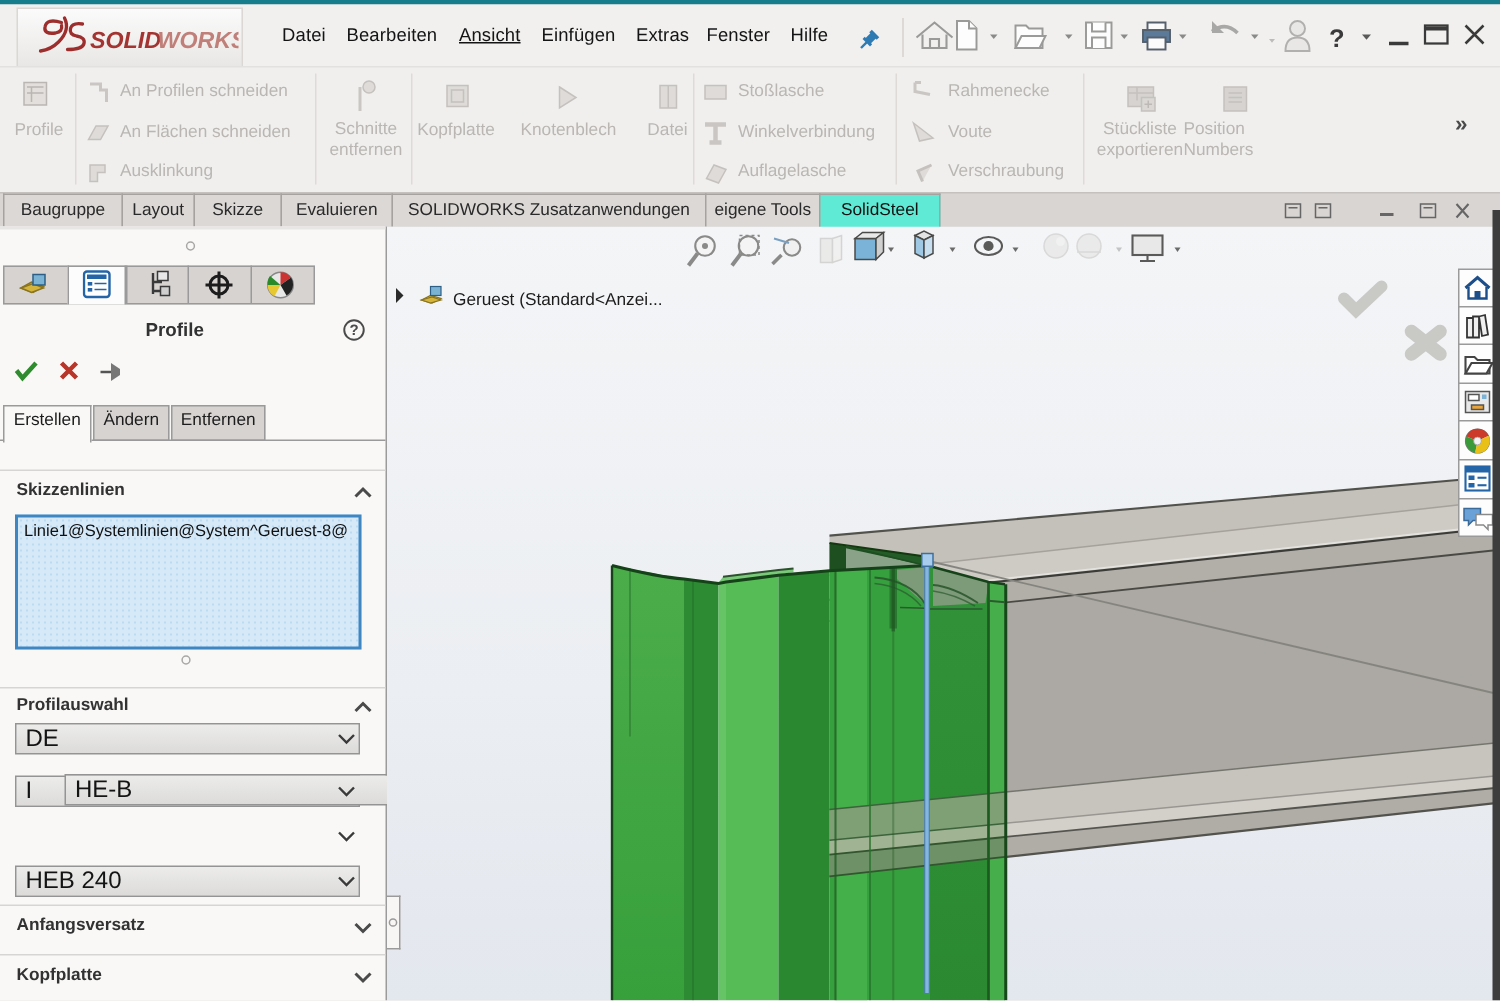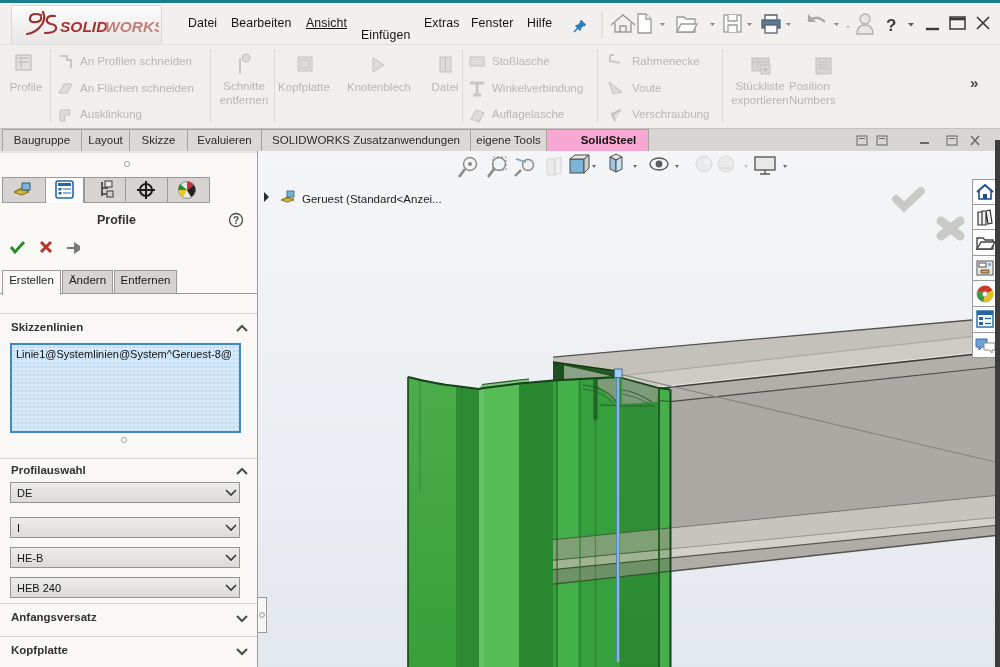--- a/index.html
+++ b/index.html
@@ -13,29 +13,29 @@
            border:1px solid #dad7d4;}
   .menuitem{top:16px;height:18px;font-size:12.3px;font-weight:400;color:#141414;letter-spacing:0.1px;}
   
   #ribbon{left:0;top:44px;width:1000px;height:84px;background:#f0efee;border-top:1px solid #e3e1df;}
   .rlabel{color:#b9b6b3;font-size:11.5px;white-space:nowrap;}
   .rsep{width:1px;background:#dddad7;top:49px;height:74px;}
   
   #tabrow{left:0;top:128px;width:1000px;height:23px;background:#d8d5d2;border-top:1px solid #c4c1be;}
   .cmtab{top:129px;height:21px;background:#dbd8d5;border:1px solid #a5a2a0;border-bottom:none;
          font-size:11.5px;color:#2a2a2a;text-align:center;line-height:21px;}
-  #tab-active{background:#f9a8d4;font-weight:700;color:#111;padding-left:22px;}
+  #tab-active{background:#5eead4;font-weight:400;color:#111;}
   
   #panel{left:0;top:151px;width:257px;height:516px;background:#f9f8f7;border-right:1px solid #9b9b9b;}
   .ptabs{top:26px;left:2px;height:25px;background:#d6d3d0;border:1px solid #9a9a9a;}
   .sephr{left:0;width:257px;height:1px;background:#d7d5d3;}
   .phead{font-size:11.5px;font-weight:700;color:#323232;}
   .chev{stroke:#4a4a4a;stroke-width:2;fill:none;}
   .dropdown{left:10px;width:230px;height:21px;background:linear-gradient(#ececeb,#dcdbda);
-            border:1px solid #949494;font-size:11px;color:#141414;line-height:20px;padding-left:6px;box-sizing:border-box;}
+            border:1px solid #949494;font-size:16px;color:#141414;line-height:20px;padding-left:6px;box-sizing:border-box;}
   
   #viewport{left:258px;top:151px;width:742px;height:516px;}
   #darkedge{left:995px;top:140px;width:5px;height:527px;background:#3d3d3d;}
 </style>
 </head>
 <body>
 <div id="topborder" class="abs"></div>
 <div id="titlebar" class="abs"></div>
 <div id="logobox" class="abs"></div>
 <svg class="abs" id="dslogo" style="left:14px;top:8px" width="145" height="32" viewBox="0 0 145 32">
@@ -43,21 +43,21 @@
     <path d="M27,7 Q17,4 16,10 Q15,15 23,14 Q28,13 27,9"></path>
     <path d="M29,4 Q33,12 25,20 Q20,25 13,26"></path>
     <path d="M41,8 Q34,7 33,11 Q32,15 37,16 Q43,17 42,21 Q41,25 31,25"></path>
   </g>
   <text x="46" y="24" font-family="Liberation Sans" font-size="15.5" font-weight="bold" font-style="italic" fill="#a33431">SOLID</text>
   <text x="91" y="24" font-family="Liberation Sans" font-size="15.5" font-weight="bold" font-style="italic" fill="#c08079">WORKS</text>
 </svg>
 <div class="abs menuitem" style="left:188px;">Datei</div>
 <div class="abs menuitem" style="left:231px;">Bearbeiten</div>
 <div class="abs menuitem" style="left:306px;text-decoration:underline;">Ansicht</div>
-<div class="abs menuitem" style="left:361px;margin-top:12px;">Einfügen</div>
+<div class="abs menuitem" style="left:361px;">Einfügen</div>
 <div class="abs menuitem" style="left:424px;">Extras</div>
 <div class="abs menuitem" style="left:471px;">Fenster</div>
 <div class="abs menuitem" style="left:527px;">Hilfe</div>
 <svg class="abs" id="qat" style="left:565px;top:8px" width="435" height="34" viewBox="0 0 435 34">
   <g transform="translate(9,24) rotate(45)">
     <path d="M0,0 L0,-6" stroke="#2e7bb4" stroke-width="1.6"></path>
     <path d="M-3.5,-6 h7" stroke="#2e7bb4" stroke-width="2"></path>
     <path d="M-2.5,-6 v-6 h5 v6 z" fill="#2e7bb4"></path>
     <path d="M-3.5,-12.5 h7" stroke="#2e7bb4" stroke-width="2.4"></path>
   </g>
@@ -285,21 +285,21 @@
   <svg class="abs" style="left:120px;top:436px" width="8" height="8">
       <circle cx="4" cy="4" r="2.6" fill="none" stroke="#a9a7a5"></circle>
     </svg>
   <div class="abs sephr" style="top:458px;"></div>
   <div class="abs phead" style="left:11px;top:464px;">Profilauswahl</div>
   <svg class="abs" style="left:236px;top:467px" width="12" height="8">
       <path d="M1 7l5-5 5 5" class="chev"></path>
     </svg>
   <div class="abs dropdown" style="top:482px;">DE</div>
   <div class="abs dropdown" style="top:517px;">I</div>
-  <div class="abs dropdown" style="top:547px;">HE-B</div>
+  <div class="abs dropdown" style="top:516px;margin-left:33px;">HE-B</div>
   <div class="abs dropdown" style="top:577px;">HEB 240</div>
   <svg class="abs" style="left:225px;top:489px" width="12" height="8">
       <path d="M1 1l5 5 5-5" stroke="#3a3a3a" stroke-width="1.6" fill="none"></path>
     </svg>
   <svg class="abs" style="left:225px;top:524px" width="12" height="8">
       <path d="M1 1l5 5 5-5" stroke="#3a3a3a" stroke-width="1.6" fill="none"></path>
     </svg>
   <svg class="abs" style="left:225px;top:554px" width="12" height="8">
       <path d="M1 1l5 5 5-5" stroke="#3a3a3a" stroke-width="1.6" fill="none"></path>
     </svg>

